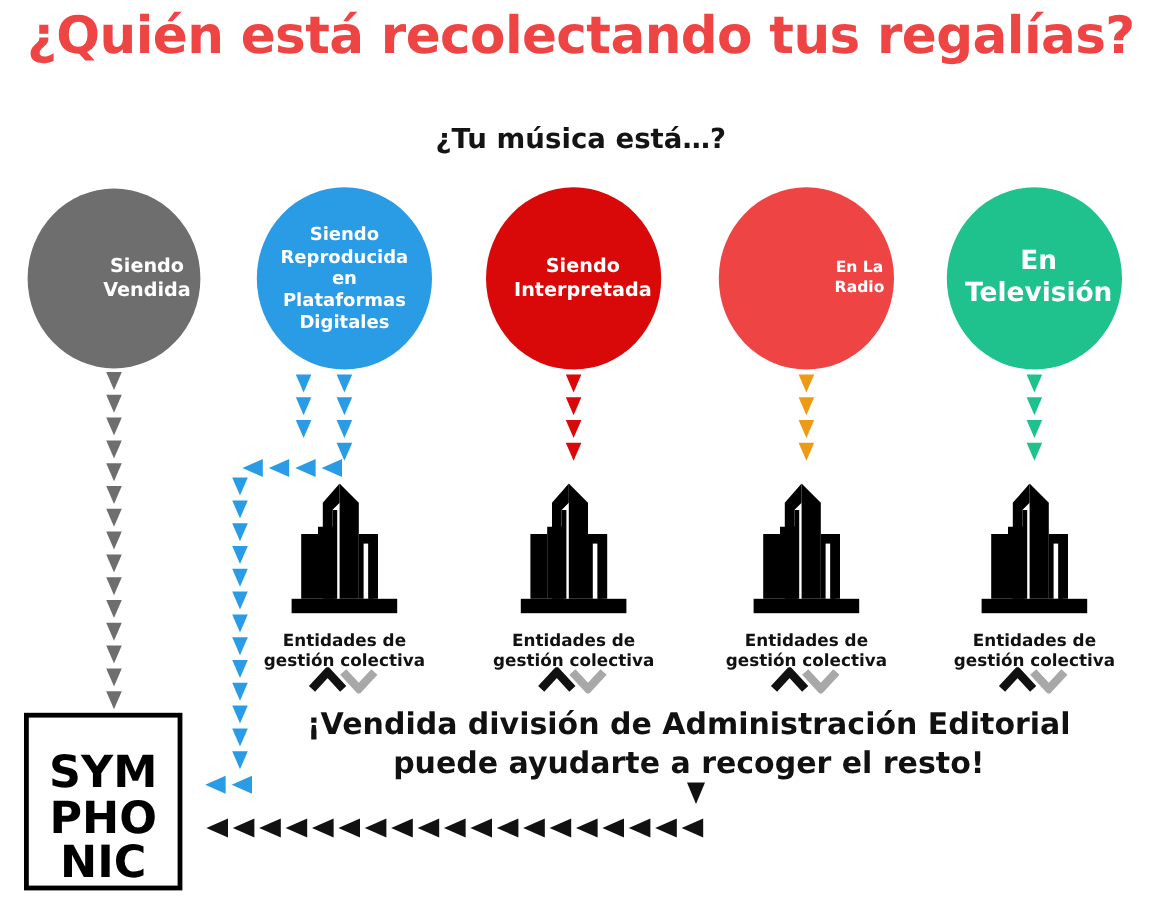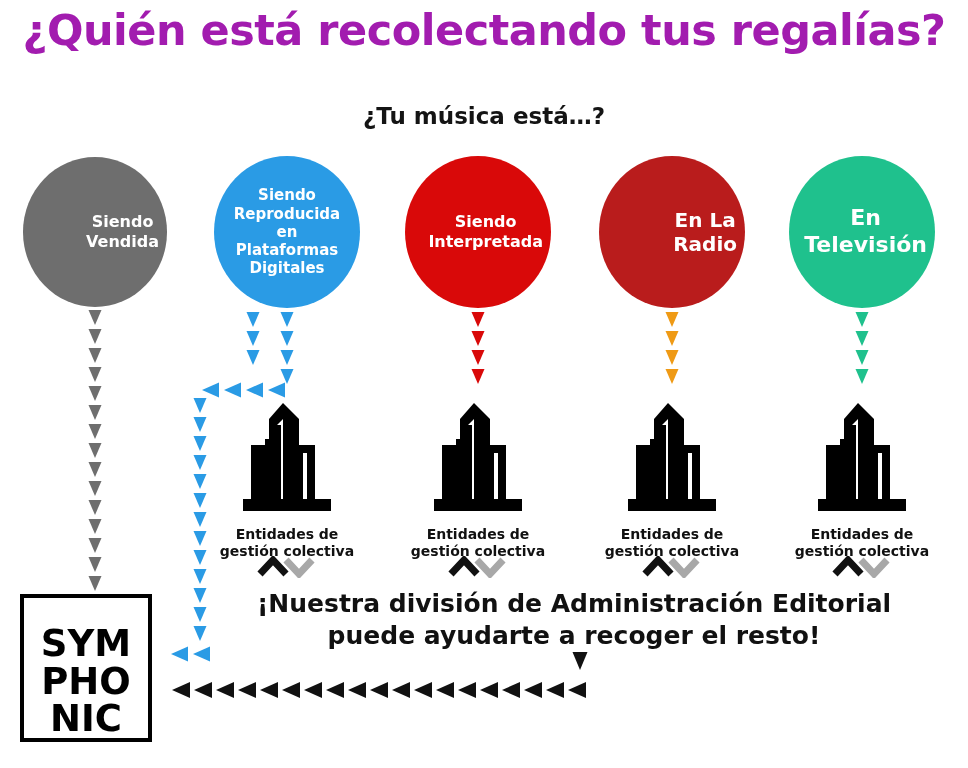--- a/index.html
+++ b/index.html
@@ -24,21 +24,21 @@
   
   .title {
     position: absolute;
     left: 0; top: 8px;
     width: 968px;
     text-align: center;
     font-family: "DejaVu Sans", sans-serif;
     font-size: 43px;
     font-weight: 700;
     letter-spacing: -0.5px;
-    color: #a21caf;
+    color: #ef4444;
     line-height: 1.05;
     white-space: nowrap;
   }
   .subtitle {
     position: absolute;
     left: 0; top: 103px;
     width: 968px;
     text-align: center;
     font-family: "DejaVu Sans", sans-serif;
     font-size: 23px;
@@ -214,21 +214,21 @@
   <div id="circles">
       <div class="node-circle" style="left: 23px; top: 157.12px; width: 144px; height: 149.76px; background: rgb(110, 110, 110); font-size: 16px;">
         <span>Siendo<br>Vendida</span>
       </div>
       <div class="node-circle" style="left: 214px; top: 156.08px; width: 146px; height: 151.84px; background: rgb(42, 155, 229); font-size: 15px;">
         <span>Siendo<br>Reproducida en<br>Plataformas<br>Digitales</span>
       </div>
       <div class="node-circle" style="left: 405px; top: 156.08px; width: 146px; height: 151.84px; background: rgb(217, 9, 9); font-size: 16px;">
         <span>Siendo<br>Interpretada</span>
       </div>
-      <div class="node-circle" style="left: 599px; top: 156.08px; width: 146px; height: 151.84px; background: #b91c1c; font-size: 20px;">
+      <div class="node-circle" style="left: 599px; top: 156.08px; width: 146px; height: 151.84px; background: #ef4444; font-size: 13px;">
         <span>En La<br>Radio</span>
       </div>
       <div class="node-circle" style="left: 789px; top: 156.08px; width: 146px; height: 151.84px; background: rgb(31, 193, 141); font-size: 22px;">
         <span>En<br>Televisión</span>
       </div>
     </div>
 
   <div id="entities">
       <div class="building" style="left: 239px; top: 403px;">
   <svg width="96" height="112" viewBox="0 0 96 112">
@@ -326,21 +326,21 @@
   </svg></div>
       <div class="entity-label" style="left: 777px; top: 526px;">Entidades de<br>gestión colectiva</div>
       <div class="chev-pair" style="left: 832px; top: 556px;">
   <svg width="60" height="22" viewBox="0 0 60 22">
     <polyline points="3,18 16,4 29,18" fill="none" stroke="#111111" stroke-width="7" stroke-linecap="butt" stroke-linejoin="miter"></polyline>
     <polyline points="29,4 42,18 55,4" fill="none" stroke="#A8A8A8" stroke-width="7" stroke-linecap="butt" stroke-linejoin="miter"></polyline>
   </svg></div>
     </div>
 
   <div class="cta">
-    <div>¡Nuestra división de Administración Editorial</div>
+    <div>¡Vendida división de Administración Editorial</div>
     <div>puede ayudarte a recoger el resto!</div>
   </div>
 
   <div class="logo-box">
     <div class="logo-line">SYM</div>
     <div class="logo-line">PHO</div>
     <div class="logo-line">NIC</div>
   </div>
 
 </div>

